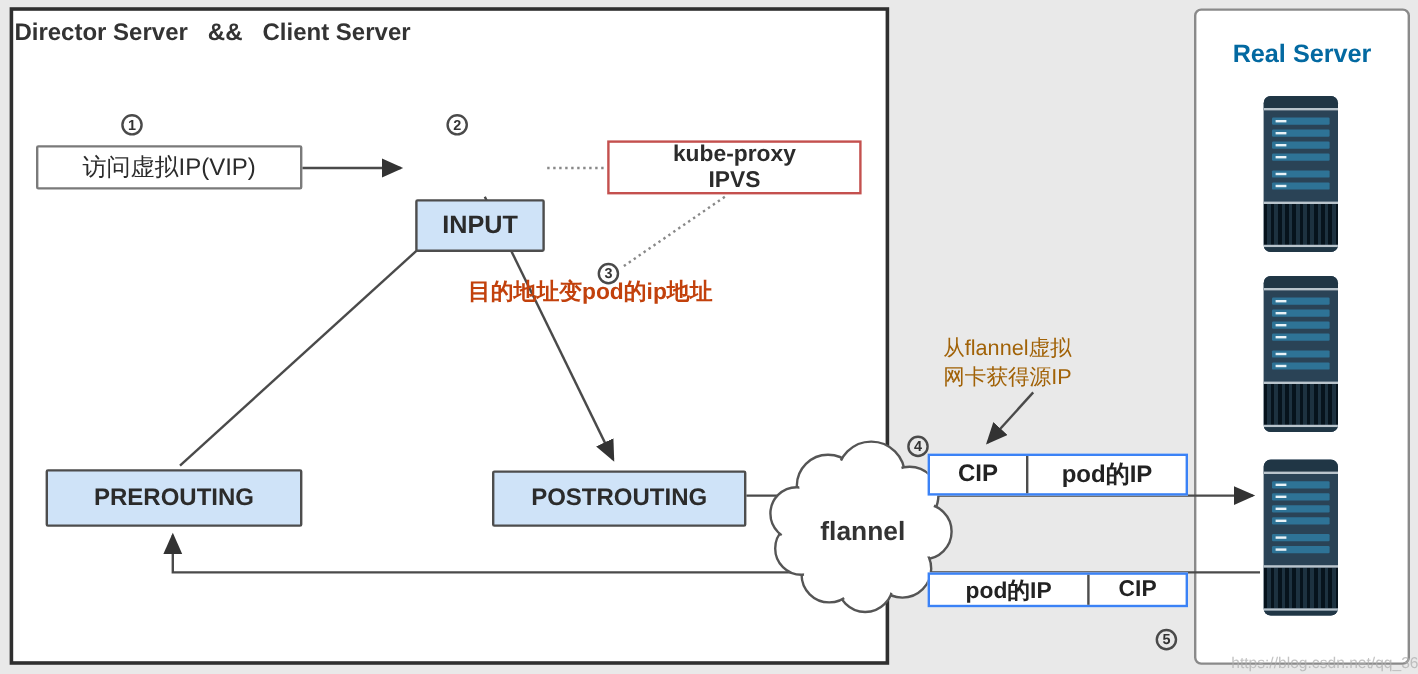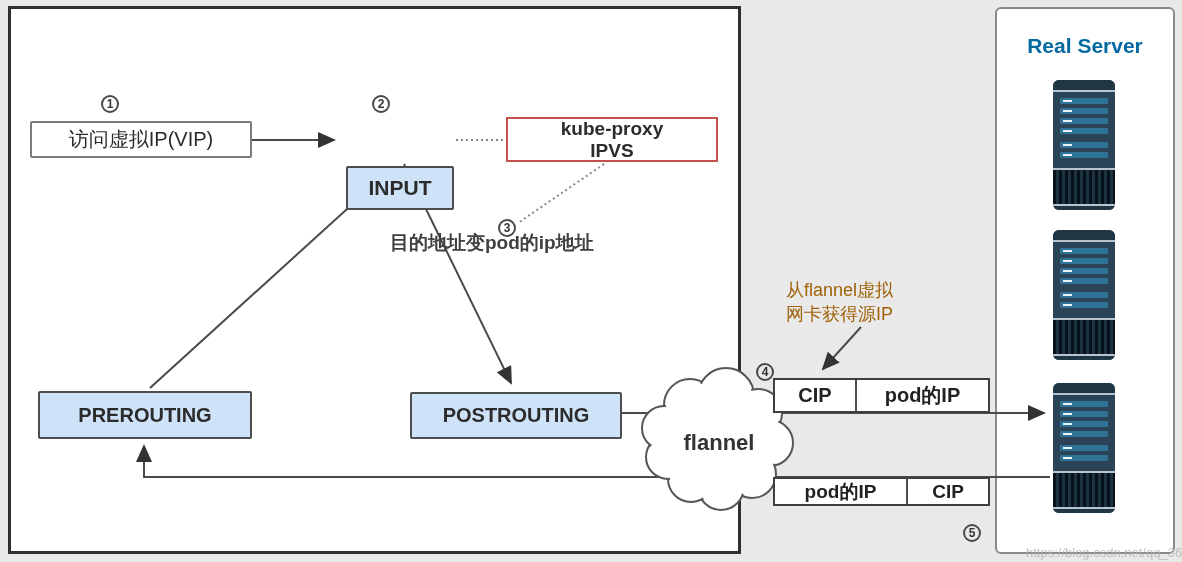--- a/index.html
+++ b/index.html
@@ -42,40 +42,40 @@
 
   .vip-box{left:30px;top:121px;width:222px;height:37px;font-size:20px;}
   .input-box{left:346px;top:118px;width:108px;height:44px;font-size:21px;margin-top:48px;}
   .kube-box{left:506px;top:117px;width:212px;height:45px;font-size:19px;text-align:center;}
   .pre-box{left:38px;top:391px;width:214px;height:48px;font-size:20px;}
   .post-box{left:410px;top:392px;width:212px;height:47px;font-size:20px;}
 
   
   .packet{
     position:absolute;display:flex;box-sizing:border-box;z-index:3;
-    background:#fff;border:2px solid #404040;font-weight:bold;color:#222;
+    background:#fff;border:2px solid #3b82f6;font-weight:bold;color:#222;
   }
   .packet .cell{display:flex;align-items:center;justify-content:center;box-sizing:border-box;}
   .packet .cell:first-child{border-right:2px solid #4d4d4d;}
   .pkt-fwd{left:773px;top:378px;width:217px;height:35px;font-size:20px;}
   .pkt-fwd .c1{width:82px;} .pkt-fwd .c2{flex:1;}
   .pkt-ret{left:773px;top:477px;width:217px;height:29px;font-size:19px;}
   .pkt-ret .c1{width:133px;} .pkt-ret .c2{flex:1;}
 
   
   .step{
     position:absolute;width:18px;height:18px;border:2px solid #4a4a4a;border-radius:50%;
     display:flex;align-items:center;justify-content:center;
     font-size:12px;font-weight:bold;color:#333;box-sizing:border-box;z-index:4;background:transparent;
   }
 
   
   .note-red{
     position:absolute;left:390px;top:230px;z-index:3;
-    color:#404040;font-weight:bold;font-size:19px;white-space:nowrap;
+    color:#c2410c;font-weight:bold;font-size:19px;white-space:nowrap;
   }
   .note-flannel{
     position:absolute;left:786px;top:278px;z-index:3;
     color:#a16207;font-size:18px;line-height:24px;white-space:nowrap;
   }
 
   
   .server{
     position:absolute;width:62px;height:130px;background:#2a4356;border-radius:6px;
     z-index:3;overflow:hidden;
@@ -152,20 +152,21 @@
         <circle cx="721" cy="487" r="21"></circle>
         <circle cx="691" cy="479" r="21"></circle>
         <circle cx="668" cy="457" r="20"></circle>
         <circle cx="664" cy="428" r="20"></circle>
         <circle cx="719" cy="442" r="42"></circle>
       </g>
       <text x="719" y="450" text-anchor="middle" font-size="22" font-weight="bold" fill="#333" font-family="Liberation Sans, DejaVu Sans, sans-serif">flannel</text>
     </g>
   </svg>
 
+  <div class="main-title">Director Server   &amp;&amp;   Client Server</div>
   <div class="rs-title">Real Server</div>
 
   <div class="node white vip-box">访问虚拟IP(VIP)</div>
   <div class="node blue input-box">INPUT</div>
   <div class="node kube kube-box">
     <div>
       <div>kube-proxy</div>
       <div>IPVS</div>
     </div>
   </div>

